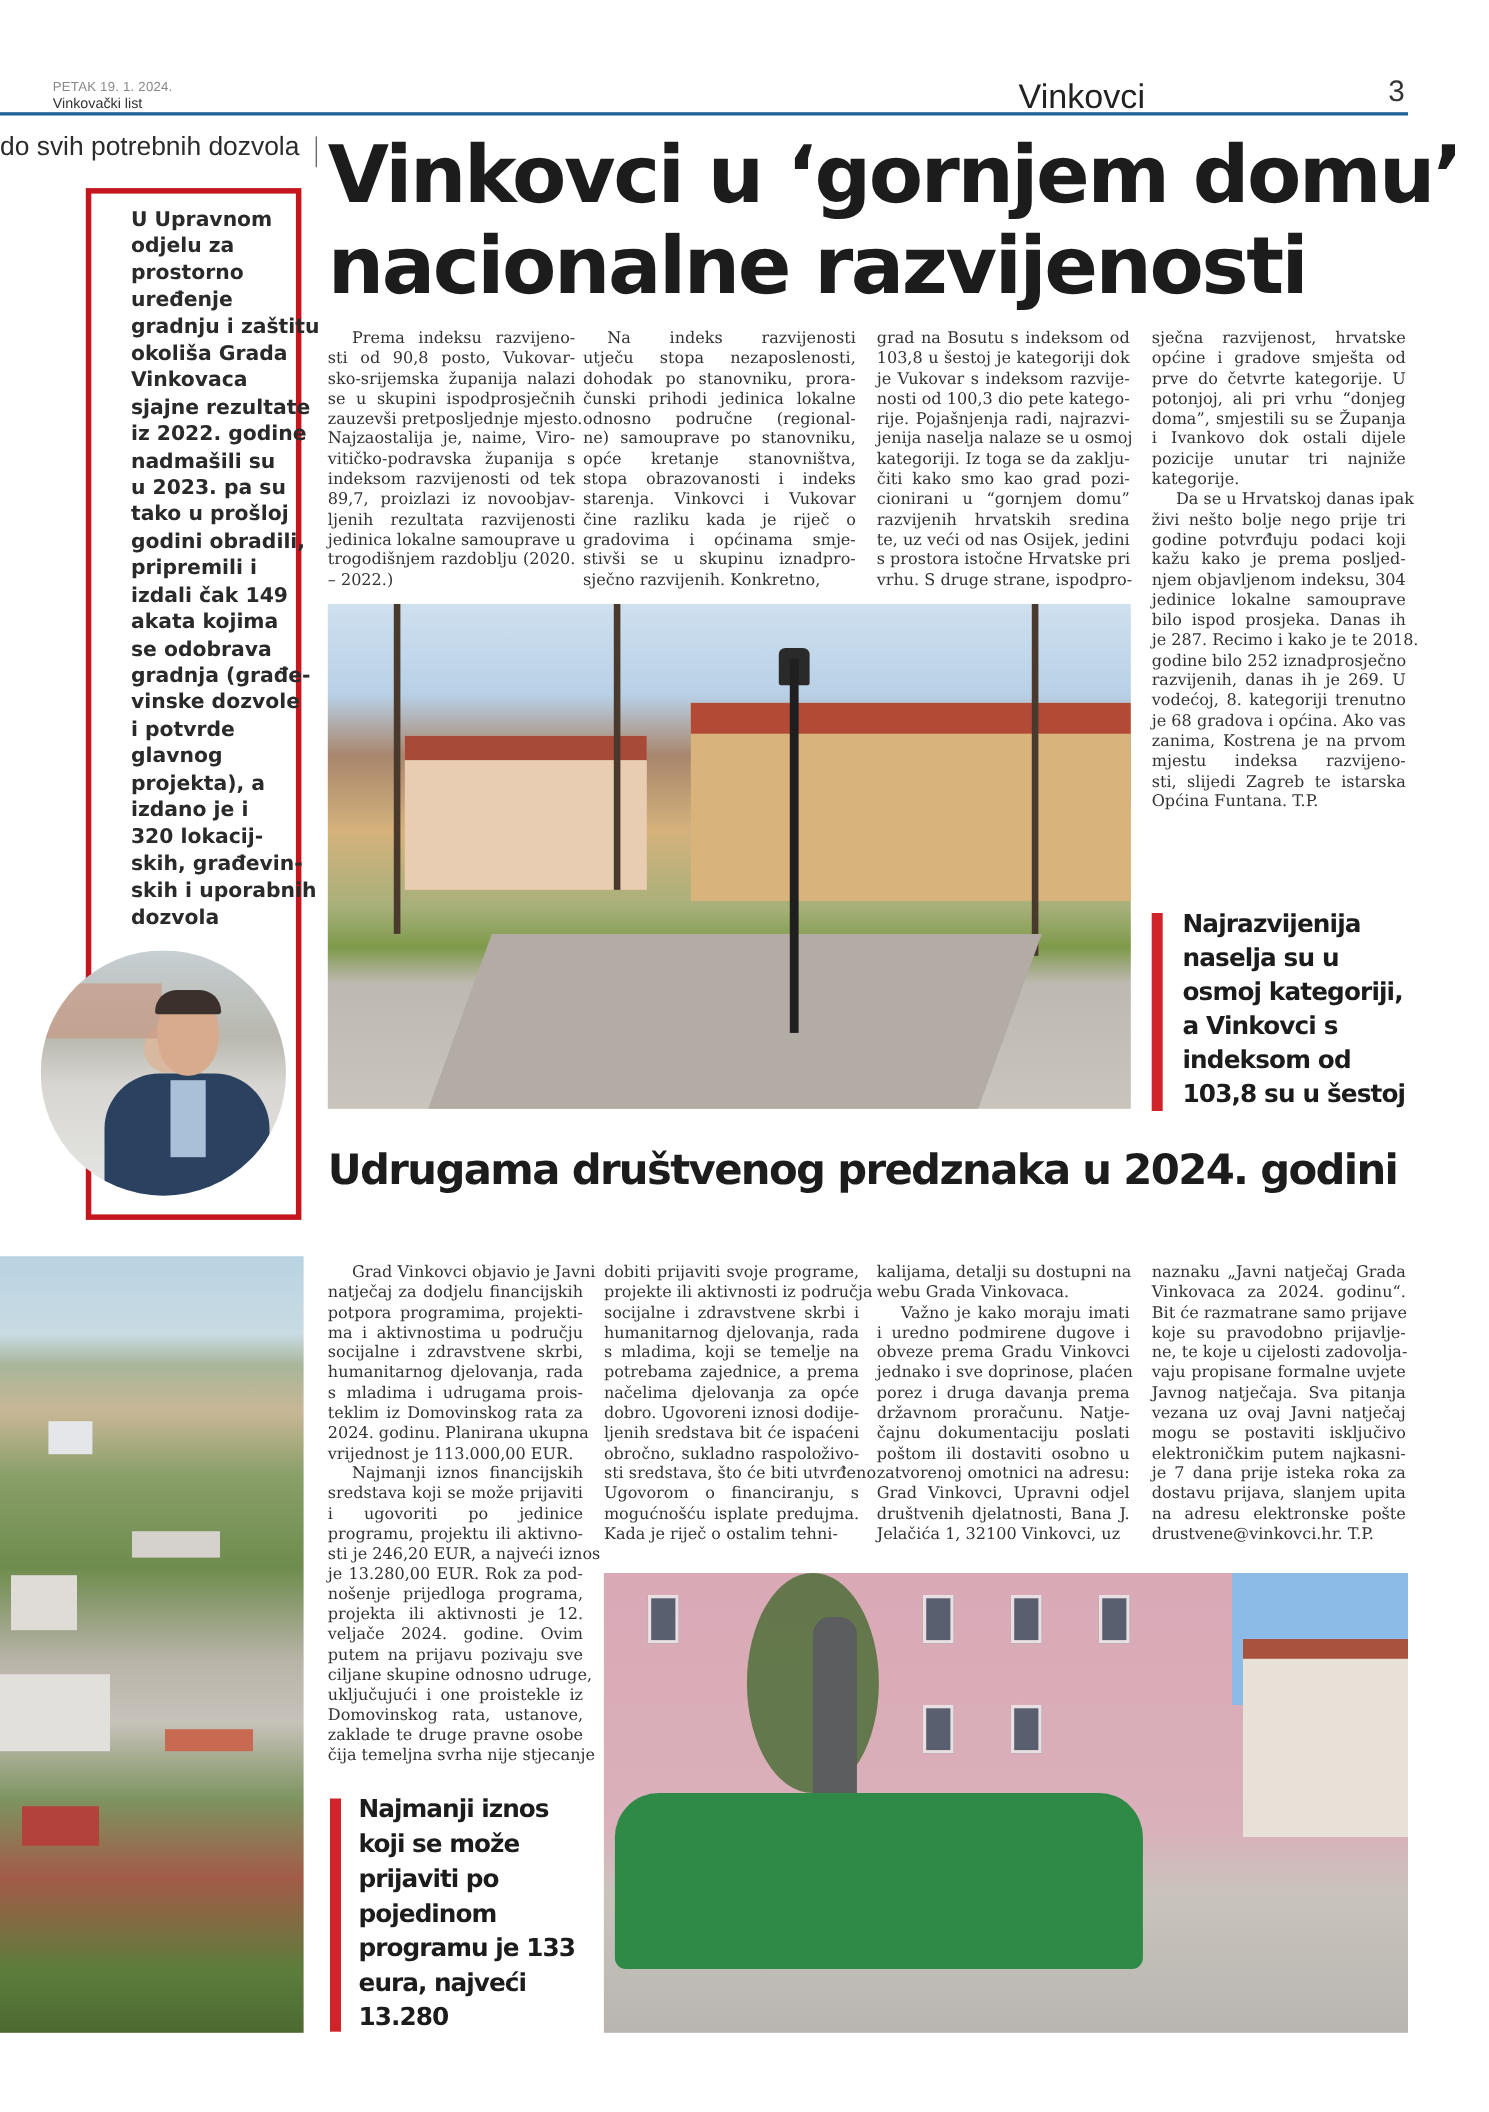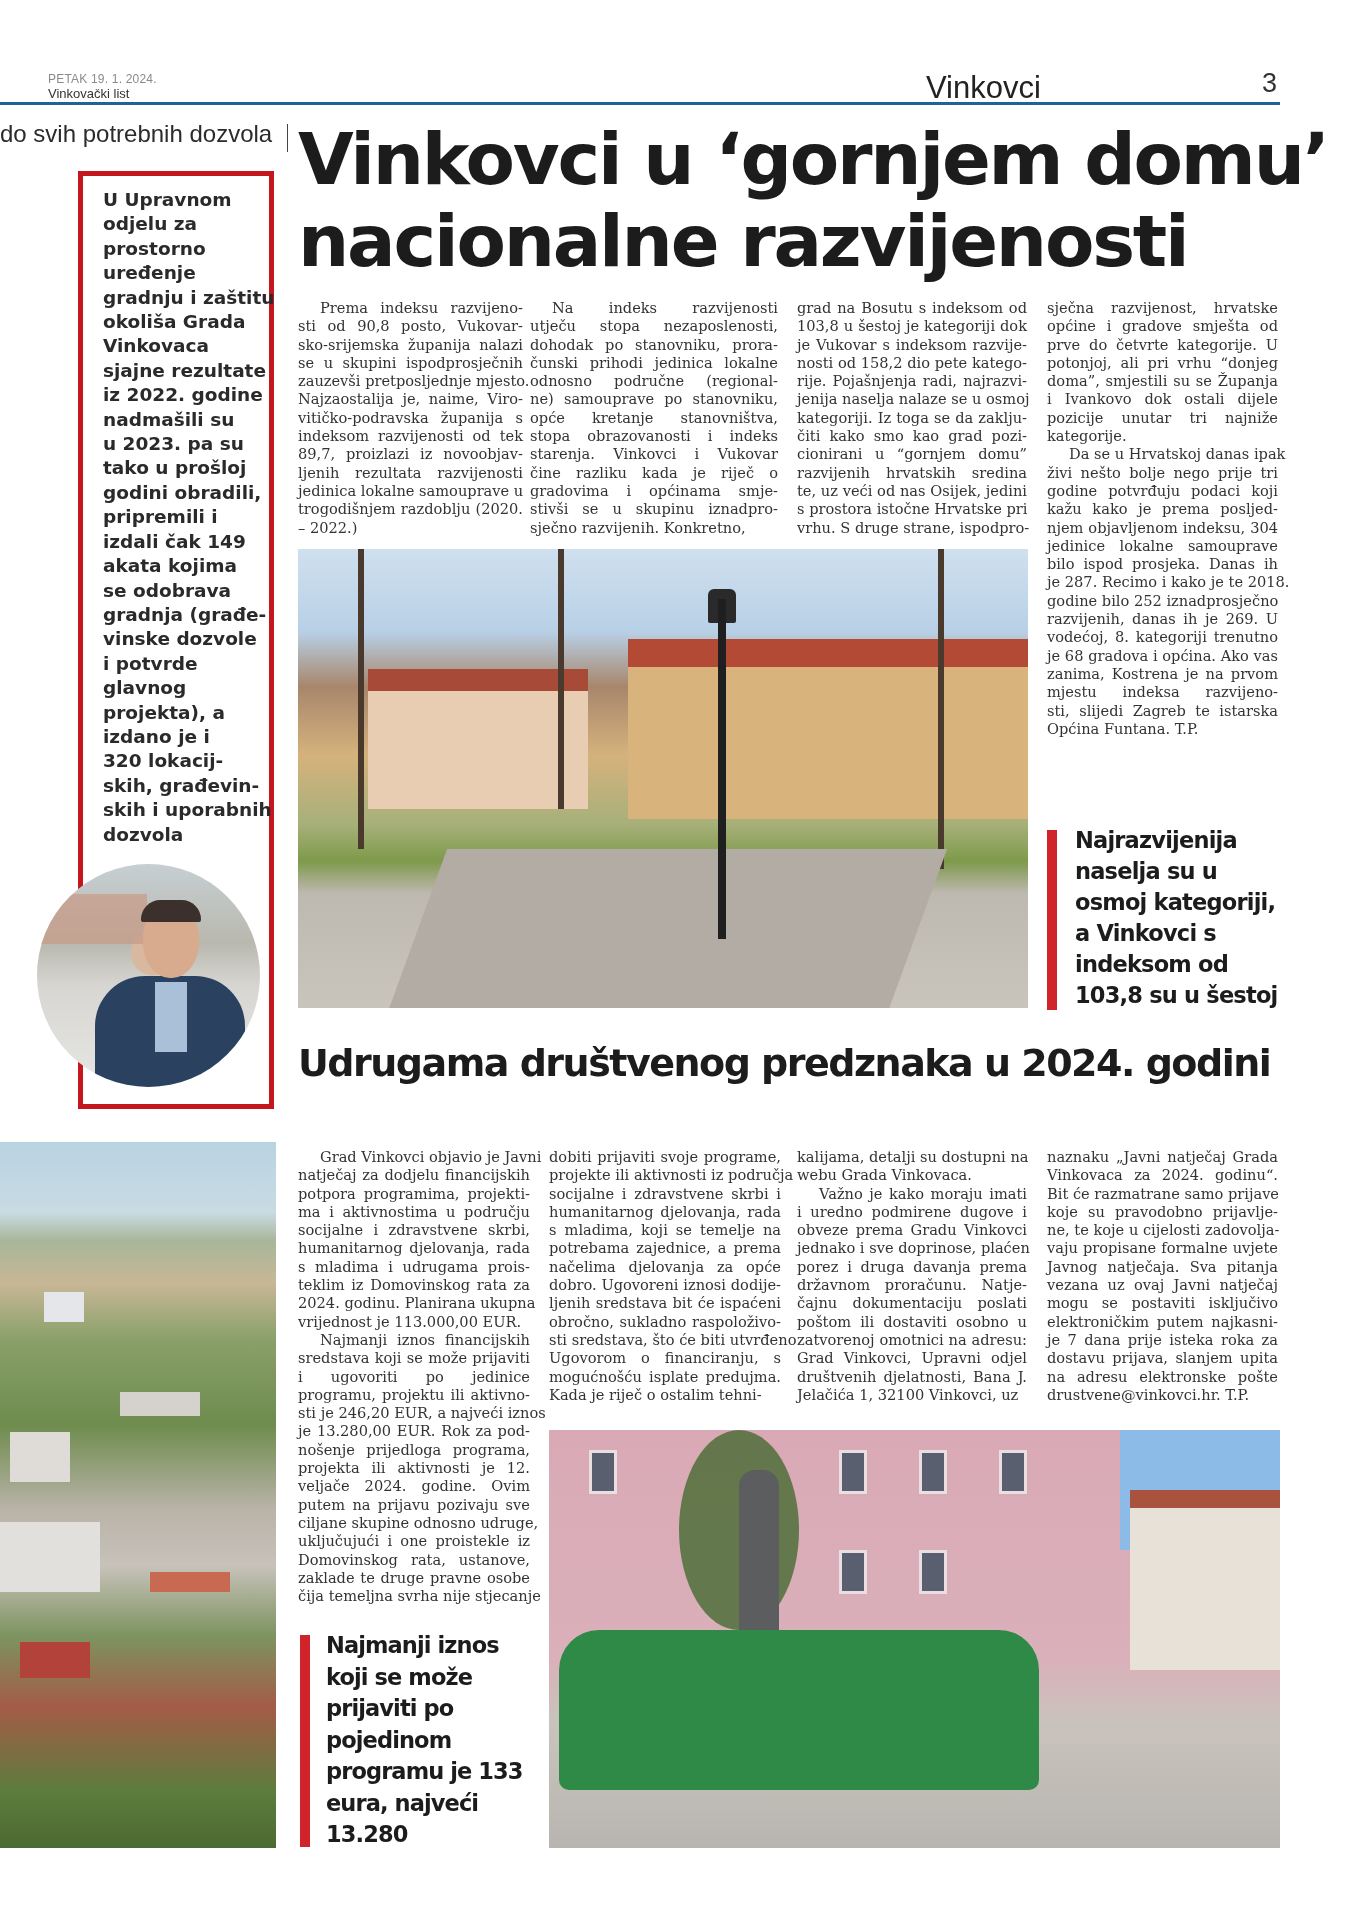--- a/index.html
+++ b/index.html
@@ -10,21 +10,21 @@
   .hdr-date { position: absolute; left: 48px; top: 72px; font-family: "Liberation Sans", sans-serif; font-size: 12px; color: #8a8a8a; letter-spacing: 0.2px; }
   .hdr-paper { position: absolute; left: 48px; top: 86px; font-family: "Liberation Sans", sans-serif; font-size: 13px; color: #333; }
   .hdr-section { position: absolute; left: 926px; top: 70px; font-family: "Liberation Sans", sans-serif; font-size: 31px; color: #222; }
   .hdr-page { position: absolute; left: 1262px; top: 68px; font-family: "Liberation Sans", sans-serif; font-size: 27px; color: #333; }
   .hdr-rule { position: absolute; left: 0; top: 102px; width: 1280px; height: 3px; background: #1e6396; }
 
   
   .kicker { position: absolute; left: 0; top: 120px; font-family: "Liberation Sans", sans-serif; font-size: 24px; color: #2b2b2b; white-space: nowrap; }
   .vrule { position: absolute; left: 287px; top: 124px; width: 1px; height: 28px; background: #444; }
   .redbox { position: absolute; left: 78px; top: 171px; width: 196px; height: 938px; border: 5px solid #c4161c; background: #fff; }
-  .redbox-text { position: absolute; left: 103px; top: 188px; width: 170px; font-family: "DejaVu Sans", sans-serif; font-weight: bold; font-size: 18.5px; line-height: 24.4px; color: #2a2a2a; }
+  .redbox-text { position: absolute; left: 119px; top: 188px; width: 170px; font-family: "DejaVu Sans", sans-serif; font-weight: bold; font-size: 18.5px; line-height: 24.4px; color: #2a2a2a; }
   .redbox-line { display: block; white-space: nowrap; }
   .portrait { position: absolute; left: 37px; top: 864px; width: 223px; height: 223px; border-radius: 50%; overflow: hidden;
     background: radial-gradient(circle at 52% 40%, #d9b8a0 0 12%, transparent 13%),
                 linear-gradient(180deg, #c6cfd3 0%, #b9b8ae 35%, #d7d6d2 55%, #e6e6e4 100%); }
   .portrait .jacket { position: absolute; left: 58px; top: 112px; width: 150px; height: 130px; background: #2a4260; border-radius: 50px 50px 0 0; }
   .portrait .shirt { position: absolute; left: 118px; top: 118px; width: 32px; height: 70px; background: #a9c0d8; }
   .portrait .head { position: absolute; left: 106px; top: 40px; width: 56px; height: 74px; background: #d8ab8f; border-radius: 45% 45% 48% 48%; }
   .portrait .hair { position: absolute; left: 104px; top: 36px; width: 60px; height: 22px; background: #3b302b; border-radius: 30px 30px 4px 4px; }
   .portrait .bld { position: absolute; left: 0; top: 30px; width: 110px; height: 50px; background: #c89a86; opacity: 0.7; }
   .aerial { position: absolute; left: 0; top: 1142px; width: 276px; height: 706px;
@@ -168,21 +168,21 @@
     <span class="ln">starenja. Vinkovci i Vukovar</span>
     <span class="ln">čine razliku kada je riječ o</span>
     <span class="ln">gradovima i općinama smje-</span>
     <span class="ln">stivši se u skupinu iznadpro-</span>
     <span class="ln last">sječno razvijenih. Konkretno,</span>
   </div>
 <div class="col" style="left:797px; top:299px; width:230px;">
     <span class="ln">grad na Bosutu s indeksom od</span>
     <span class="ln">103,8 u šestoj je kategoriji dok</span>
     <span class="ln">je Vukovar s indeksom razvije-</span>
-    <span class="ln">nosti od 158,2 dio pete katego-</span>
+    <span class="ln">nosti od 100,3 dio pete katego-</span>
     <span class="ln">rije. Pojašnjenja radi, najrazvi-</span>
     <span class="ln">jenija naselja nalaze se u osmoj</span>
     <span class="ln">kategoriji. Iz toga se da zaklju-</span>
     <span class="ln">čiti kako smo kao grad pozi-</span>
     <span class="ln">cionirani u “gornjem domu”</span>
     <span class="ln">razvijenih hrvatskih sredina</span>
     <span class="ln">te, uz veći od nas Osijek, jedini</span>
     <span class="ln">s prostora istočne Hrvatske pri</span>
     <span class="ln last">vrhu. S druge strane, ispodpro-</span>
   </div>

